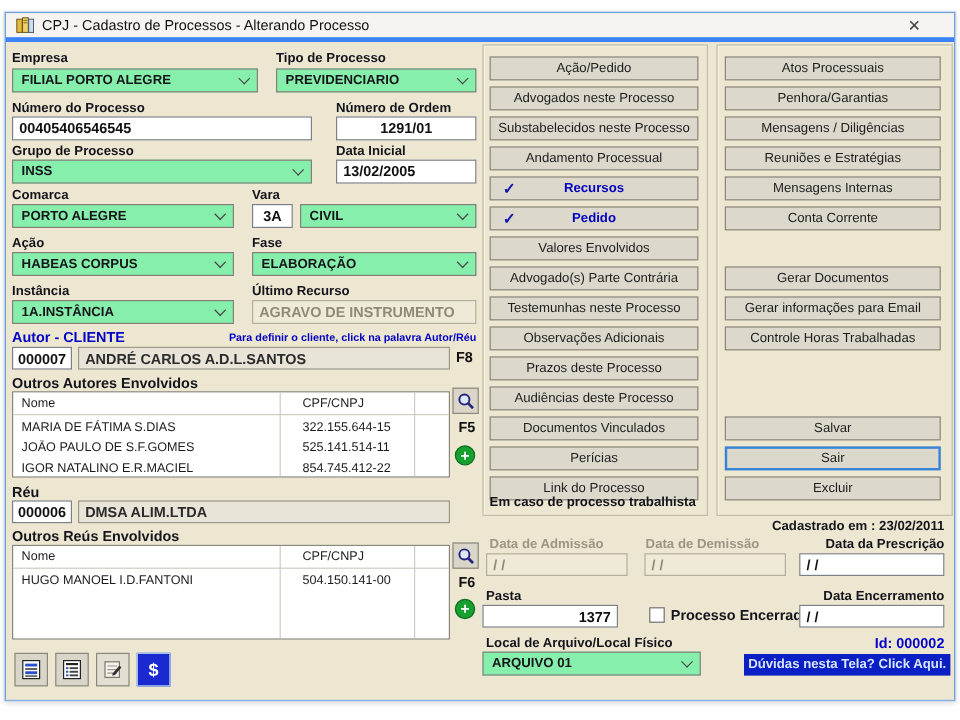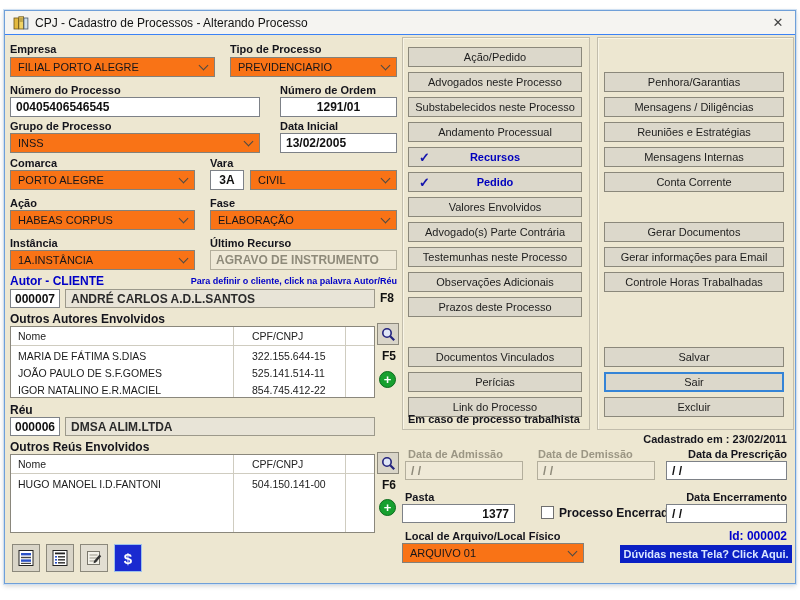--- a/index.html
+++ b/index.html
@@ -1,34 +1,34 @@
 <!DOCTYPE html>
 <html><head>
 <meta charset="utf-8">
 <style>
   html,body{margin:0;padding:0;background:#ffffff;font-family:"Liberation Sans",sans-serif;}
   .stage{position:relative;width:800px;height:600px;background:#fff;overflow:hidden;}
   .window{position:absolute;left:4px;top:10px;width:790px;height:572px;background:#EDE7D1;
           border:1px solid #6f9fd8;box-shadow:0 0 0 1px #cfe0f2,0 2px 5px rgba(0,0,0,.18);}
   .titlebar{position:absolute;left:0;top:0;right:0;height:24px;background:#f5f4f1;
-            border-bottom:1px solid #3b82f6;display:flex;align-items:center;padding:0 0 0 8px;box-sizing:border-box;}
+            border-bottom:4px solid #3b82f6;display:flex;align-items:center;padding:0 16px 0 8px;box-sizing:border-box;}
   .titlebar .ttl{font-size:12px;color:#111;margin-left:6px;white-space:nowrap;}
   .close{margin-left:auto;width:34px;height:100%;display:flex;align-items:center;justify-content:center;
          font-size:13px;color:#444;}
   .client{position:absolute;left:0;top:24px;right:0;bottom:0;background:#EDE7D1;font-size:11px;}
 
   .lbl{position:absolute;font-weight:bold;font-size:11px;color:#14141c;white-space:nowrap;}
   .lbl.gray{color:#9b9684;}
   .lbl.blue{color:#0000C6;}
   .lbl.right{text-align:right;}
   .hint{position:absolute;font-weight:bold;font-size:9px;color:#0000C6;white-space:nowrap;text-align:right;}
   .fkey{position:absolute;font-weight:bold;font-size:12px;color:#111;}
 
-  .combo{position:absolute;background:#f97316;border:1px solid#83817a;box-sizing:border-box;
-         display:flex;align-items:center;padding:0 7px;font-weight:normal;font-size:11px;color:#15151a;}
+  .combo{position:absolute;background:#86efac;border:1px solid#83817a;box-sizing:border-box;
+         display:flex;align-items:center;padding:0 7px;font-weight:bold;font-size:11px;color:#15151a;}
   .chev{margin-left:auto;width:6px;height:6px;border-right:1.7px solid #4a4a46;border-bottom:1.7px solid #4a4a46;
         transform:rotate(45deg);margin-top:-3px;}
   .input{position:absolute;background:#fff;border:1px solid #7d8187;box-sizing:border-box;
          display:flex;align-items:center;padding:0 5px;font-weight:bold;font-size:12px;color:#101010;white-space:nowrap;overflow:hidden;}
   .input.ro{background:#E8E4D7;border-color:#9c998b;color:#2b2b2b;}
   .input.dis{background:#EFE9D7;border-color:#b3ae9c;color:#8e8a7a;}
   .input.ctr{justify-content:center;}
   .input.rt{justify-content:flex-end;}
 
   .panel{position:absolute;border:1px solid #c2bdac;box-shadow:inset 1px 1px 0 #f9f5e6;}
@@ -258,31 +258,37 @@
         </div>
     <div class="btn" style="left:403px;top:212px;width:174px;height:20px">
           <span>Testemunhas neste Processo</span>
         </div>
     <div class="btn" style="left:403px;top:237px;width:174px;height:20px">
           <span>Observações Adicionais</span>
         </div>
     <div class="btn" style="left:403px;top:262px;width:174px;height:20px">
           <span>Prazos deste Processo</span>
         </div>
+    <div class="btn" style="left:403px;top:287px;width:174px;height:20px">
+          <span>Audiências deste Processo</span>
+        </div>
     <div class="btn" style="left:403px;top:312px;width:174px;height:20px">
           <span>Documentos Vinculados</span>
         </div>
     <div class="btn" style="left:403px;top:337px;width:174px;height:20px">
           <span>Perícias</span>
         </div>
     <div class="btn" style="left:403px;top:362px;width:174px;height:20px">
           <span>Link do Processo</span>
         </div>
 
     <div class="panel" style="left:592px;top:2px;width:195px;height:391px"></div>
+    <div class="btn" style="left:599px;top:12px;width:180px;height:20px">
+          <span>Atos Processuais</span>
+        </div>
     <div class="btn" style="left:599px;top:37px;width:180px;height:20px">
           <span>Penhora/Garantias</span>
         </div>
     <div class="btn" style="left:599px;top:62px;width:180px;height:20px">
           <span>Mensagens / Diligências</span>
         </div>
     <div class="btn" style="left:599px;top:87px;width:180px;height:20px">
           <span>Reuniões e Estratégias</span>
         </div>
     <div class="btn" style="left:599px;top:112px;width:180px;height:20px">

